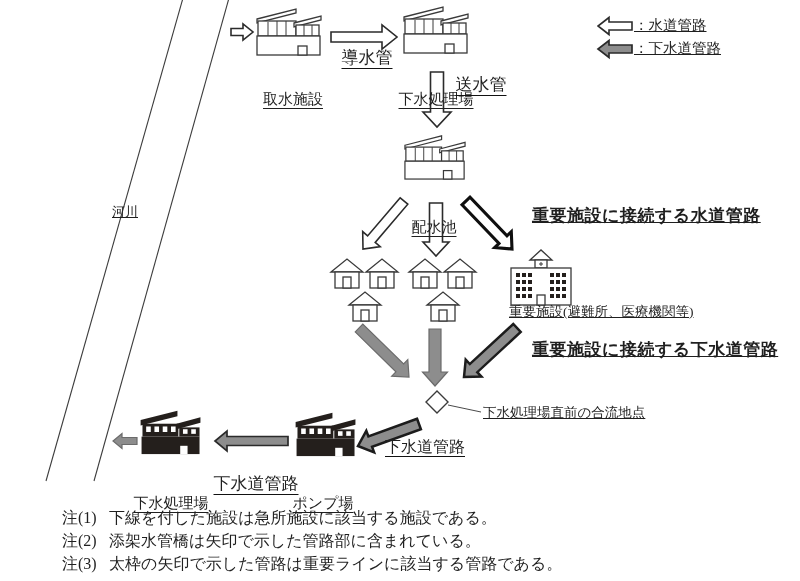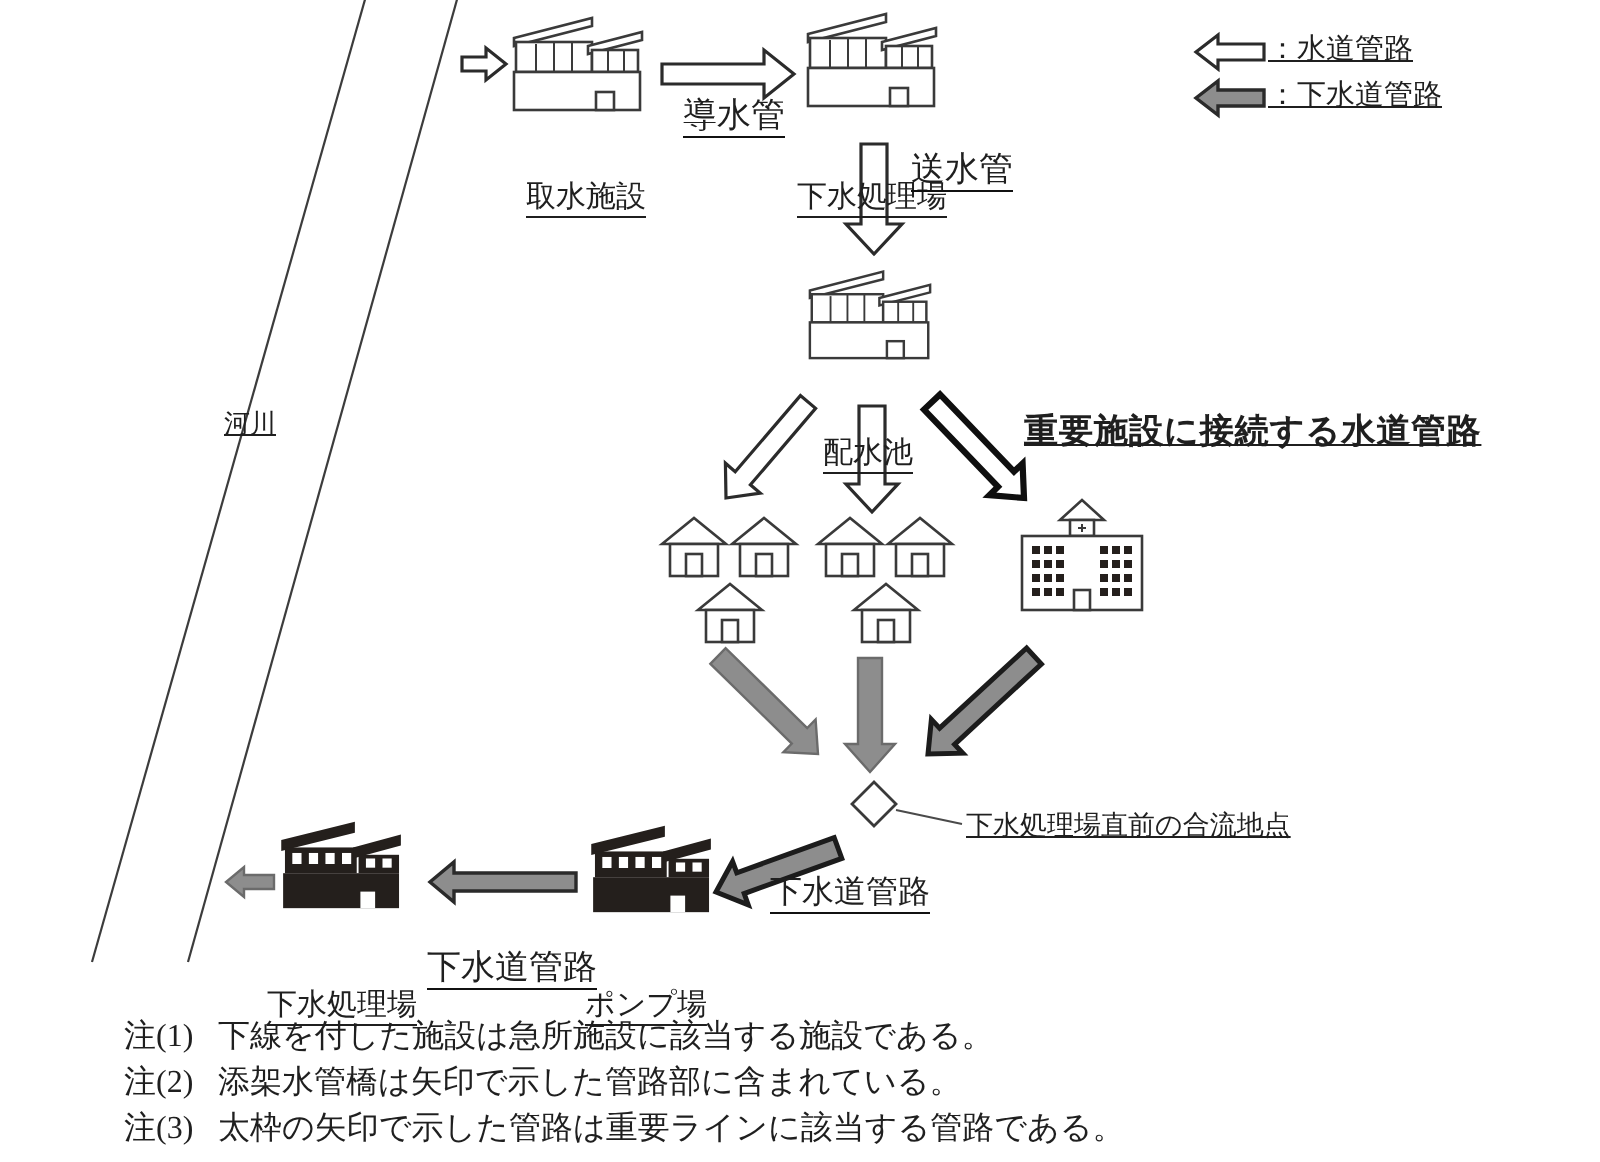--- a/index.html
+++ b/index.html
@@ -9,21 +9,21 @@
   }
   #shape-layer{position:absolute;left:0;top:0;width:800px;height:581px;}
   .bldg{position:absolute;}
   .lbl{position:absolute;white-space:nowrap;line-height:1.15;text-decoration:underline;}
   .lbl-c{position:absolute;white-space:nowrap;line-height:1.15;transform:translateX(-50%);}
   .u{border-bottom:1.2px solid #1f1f1f;padding-bottom:1px;}
   .pipe{font-weight:normal;font-size:17px;}
   .pipe-u{border-bottom:1.6px solid #111;padding-bottom:1px;}
   .fac{font-size:15px;margin-top:40px;}
   .small{font-size:13.5px;}
-  .big-bold{font-weight:bold;font-size:17px;letter-spacing:.5px;}
+  .big-bold{font-weight:bold;font-size:17px;letter-spacing:.5px;margin-left:20px;}
   .legend-txt{font-size:14.5px;}
   .note-row{position:absolute;left:62px;display:flex;font-size:16px;}
   .note-tag{min-width:47px;}
   
   .river-line{stroke:#3c3c3c;stroke-width:1.1;fill:none;}
   .arrow-white{fill:#fff;stroke:#2b2b2b;stroke-width:1.6;stroke-linejoin:miter;}
   .arrow-white-bold{fill:#fff;stroke:#0f0f0f;stroke-width:3.1;stroke-linejoin:miter;}
   .arrow-gray{fill:#8d8d8d;stroke:#6b6b6b;stroke-width:1.2;stroke-linejoin:miter;}
   .arrow-gray-dark{fill:#8d8d8d;stroke:#2a2a2a;stroke-width:1.7;stroke-linejoin:miter;}
   .arrow-gray-bold{fill:#8d8d8d;stroke:#1c1c1c;stroke-width:2.5;stroke-linejoin:miter;}
@@ -207,20 +207,22 @@
 
   <div class="lbl" style="left:112px;top:205px;font-size:13px">河川</div>
 
   <div class="lbl-c fac" style="left:293px;top:51px"><span class="u">取水施設</span></div>
   <div class="lbl-c pipe" style="left:367px;top:48px"><span class="pipe-u">導水管</span></div>
   <div class="lbl-c fac" style="left:436px;top:51px"><span class="u">下水処理場</span></div>
   <div class="lbl-c pipe" style="left:481px;top:75px"><span class="pipe-u">送水管</span></div>
   <div class="lbl-c fac" style="left:434px;top:179px"><span class="u">配水池</span></div>
 
   <div class="lbl big-bold" style="left:512px;top:206px">重要施設に接続する水道管路</div>
+  <div class="lbl small" style="left:509px;top:304px">重要施設(避難所、医療機関等)</div>
+  <div class="lbl big-bold" style="left:512px;top:340px">重要施設に接続する下水道管路</div>
   <div class="lbl small" style="left:483px;top:405px">下水処理場直前の合流地点</div>
 
   <div class="lbl-c pipe" style="left:425px;top:438px;font-size:16px"><span class="pipe-u">下水道管路</span></div>
   <div class="lbl-c fac" style="left:323px;top:455px"><span class="u">ポンプ場</span></div>
   <div class="lbl-c pipe" style="left:256px;top:474px"><span class="pipe-u">下水道管路</span></div>
   <div class="lbl-c fac" style="left:171px;top:455px"><span class="u">下水処理場</span></div>
 
   <div class="lbl legend-txt" style="left:634px;top:17px">：水道管路</div>
   <div class="lbl legend-txt" style="left:634px;top:40px">：下水道管路</div>
 

